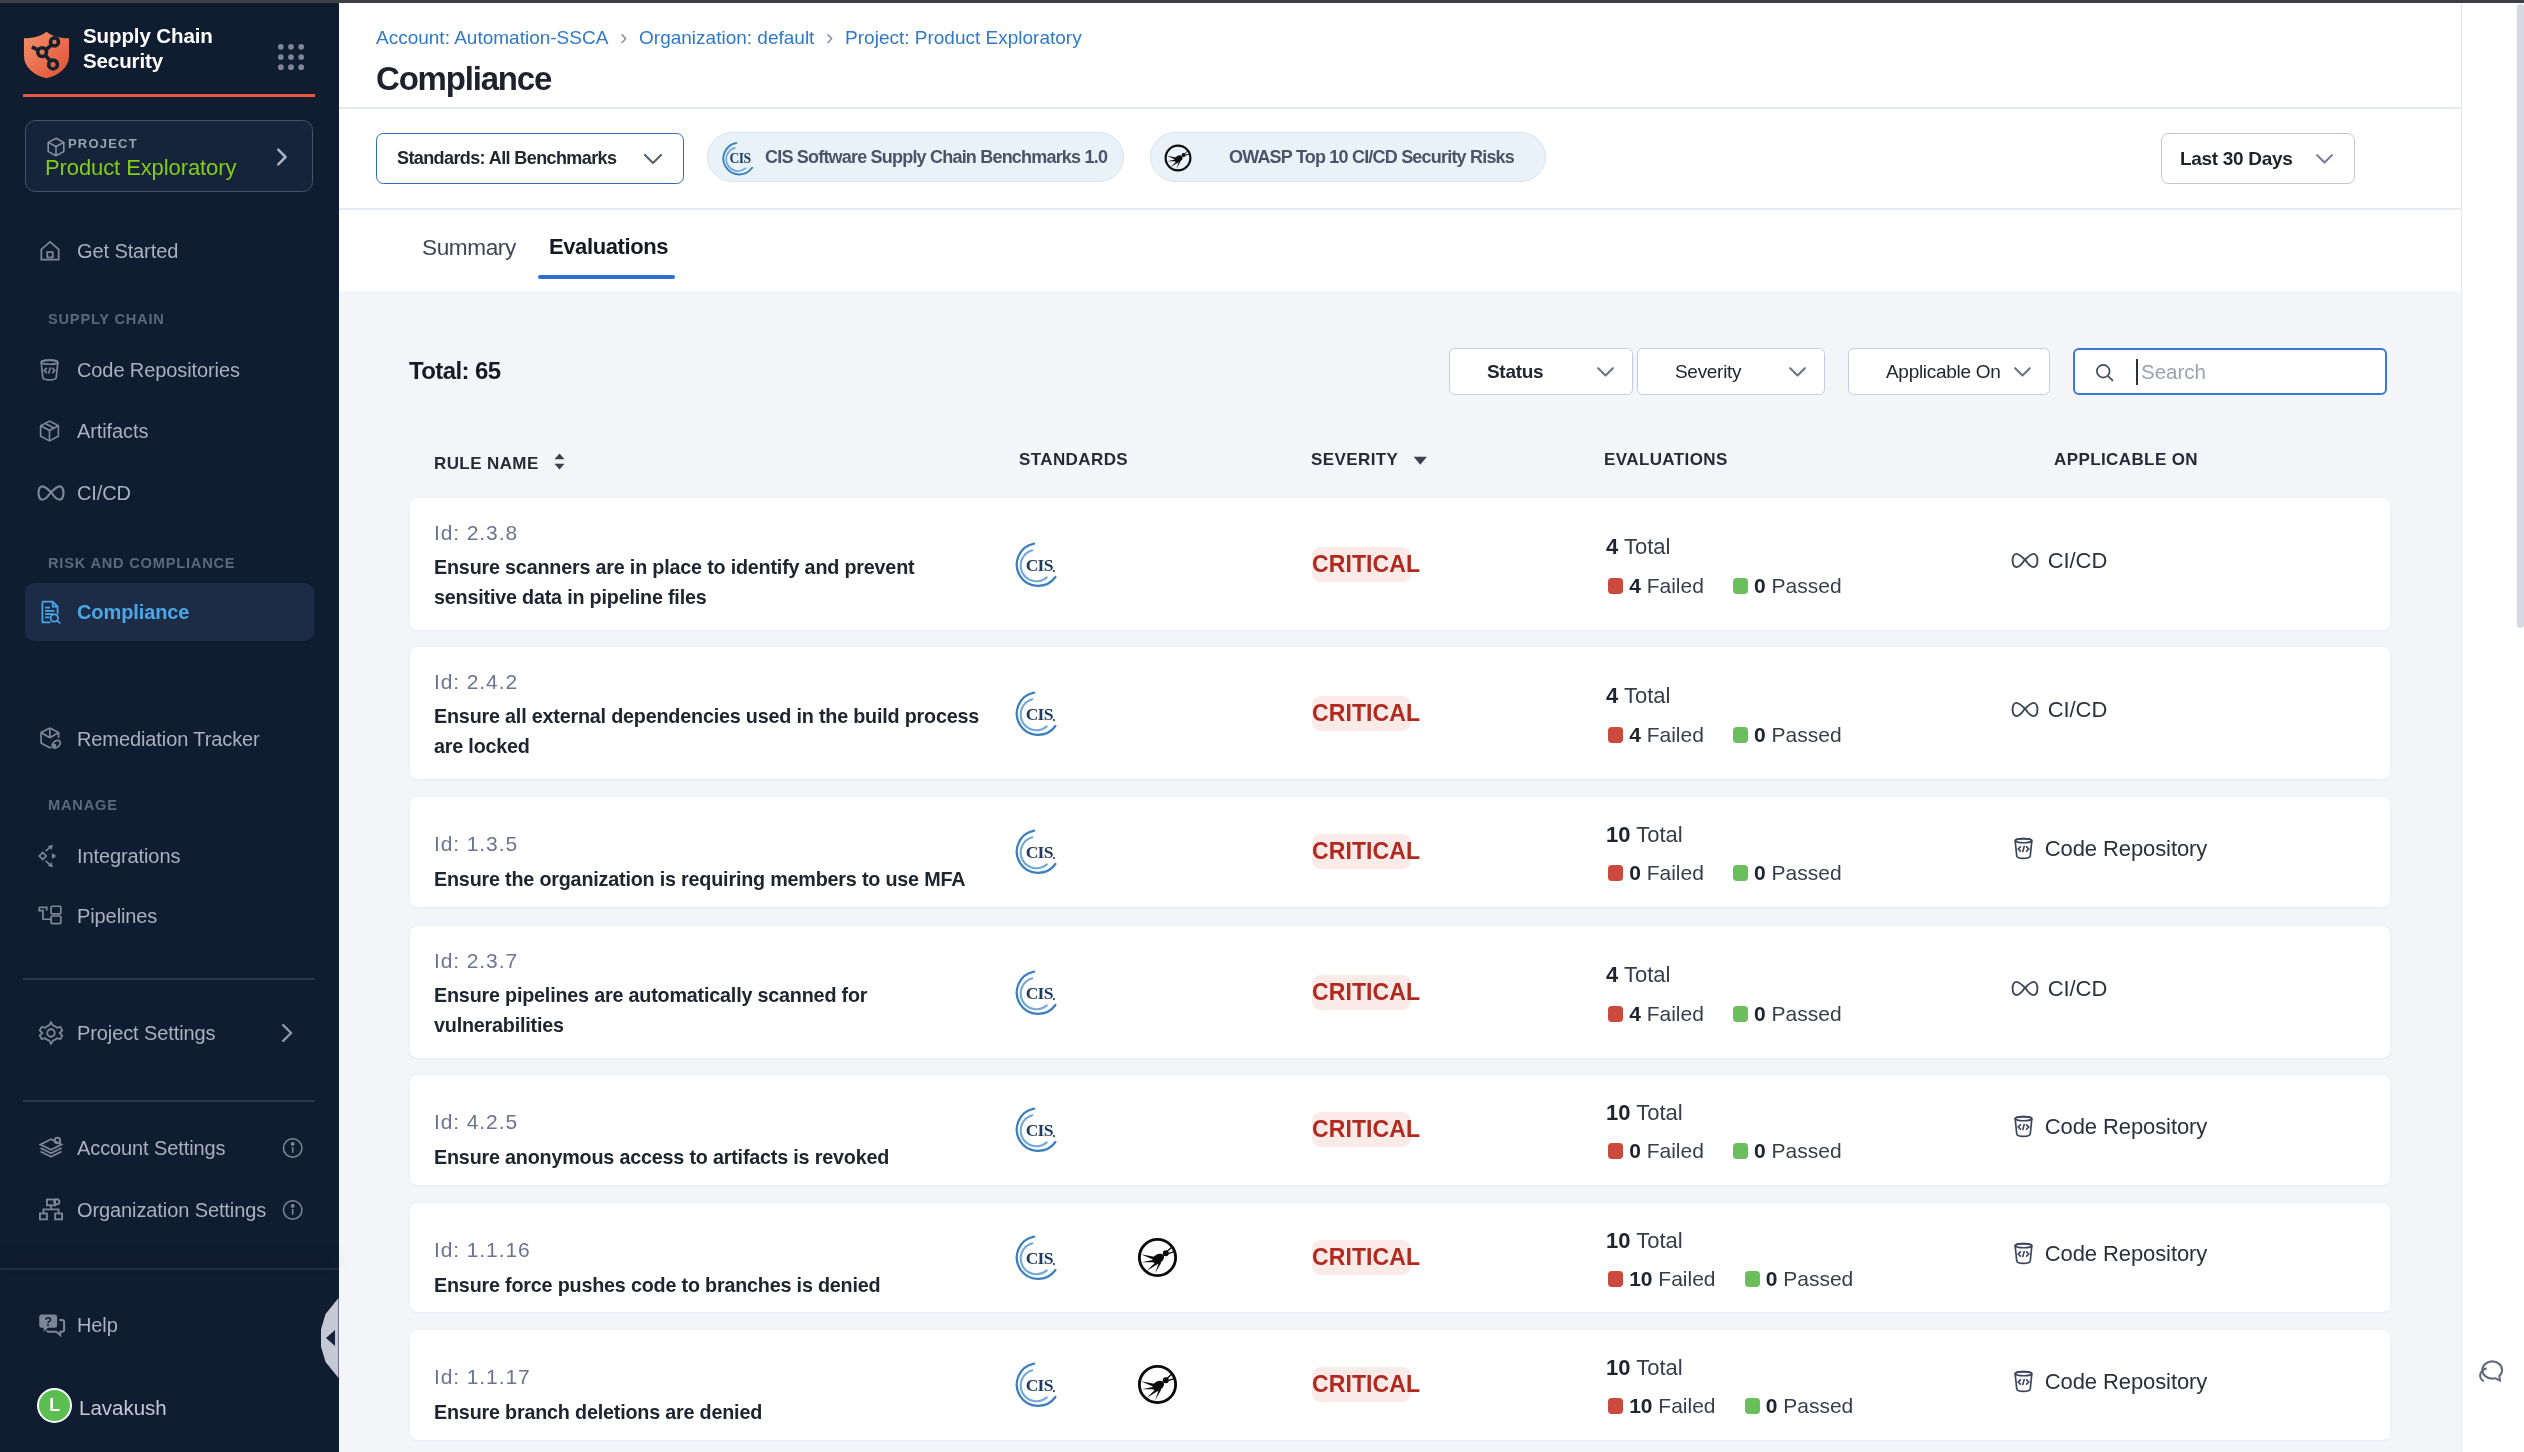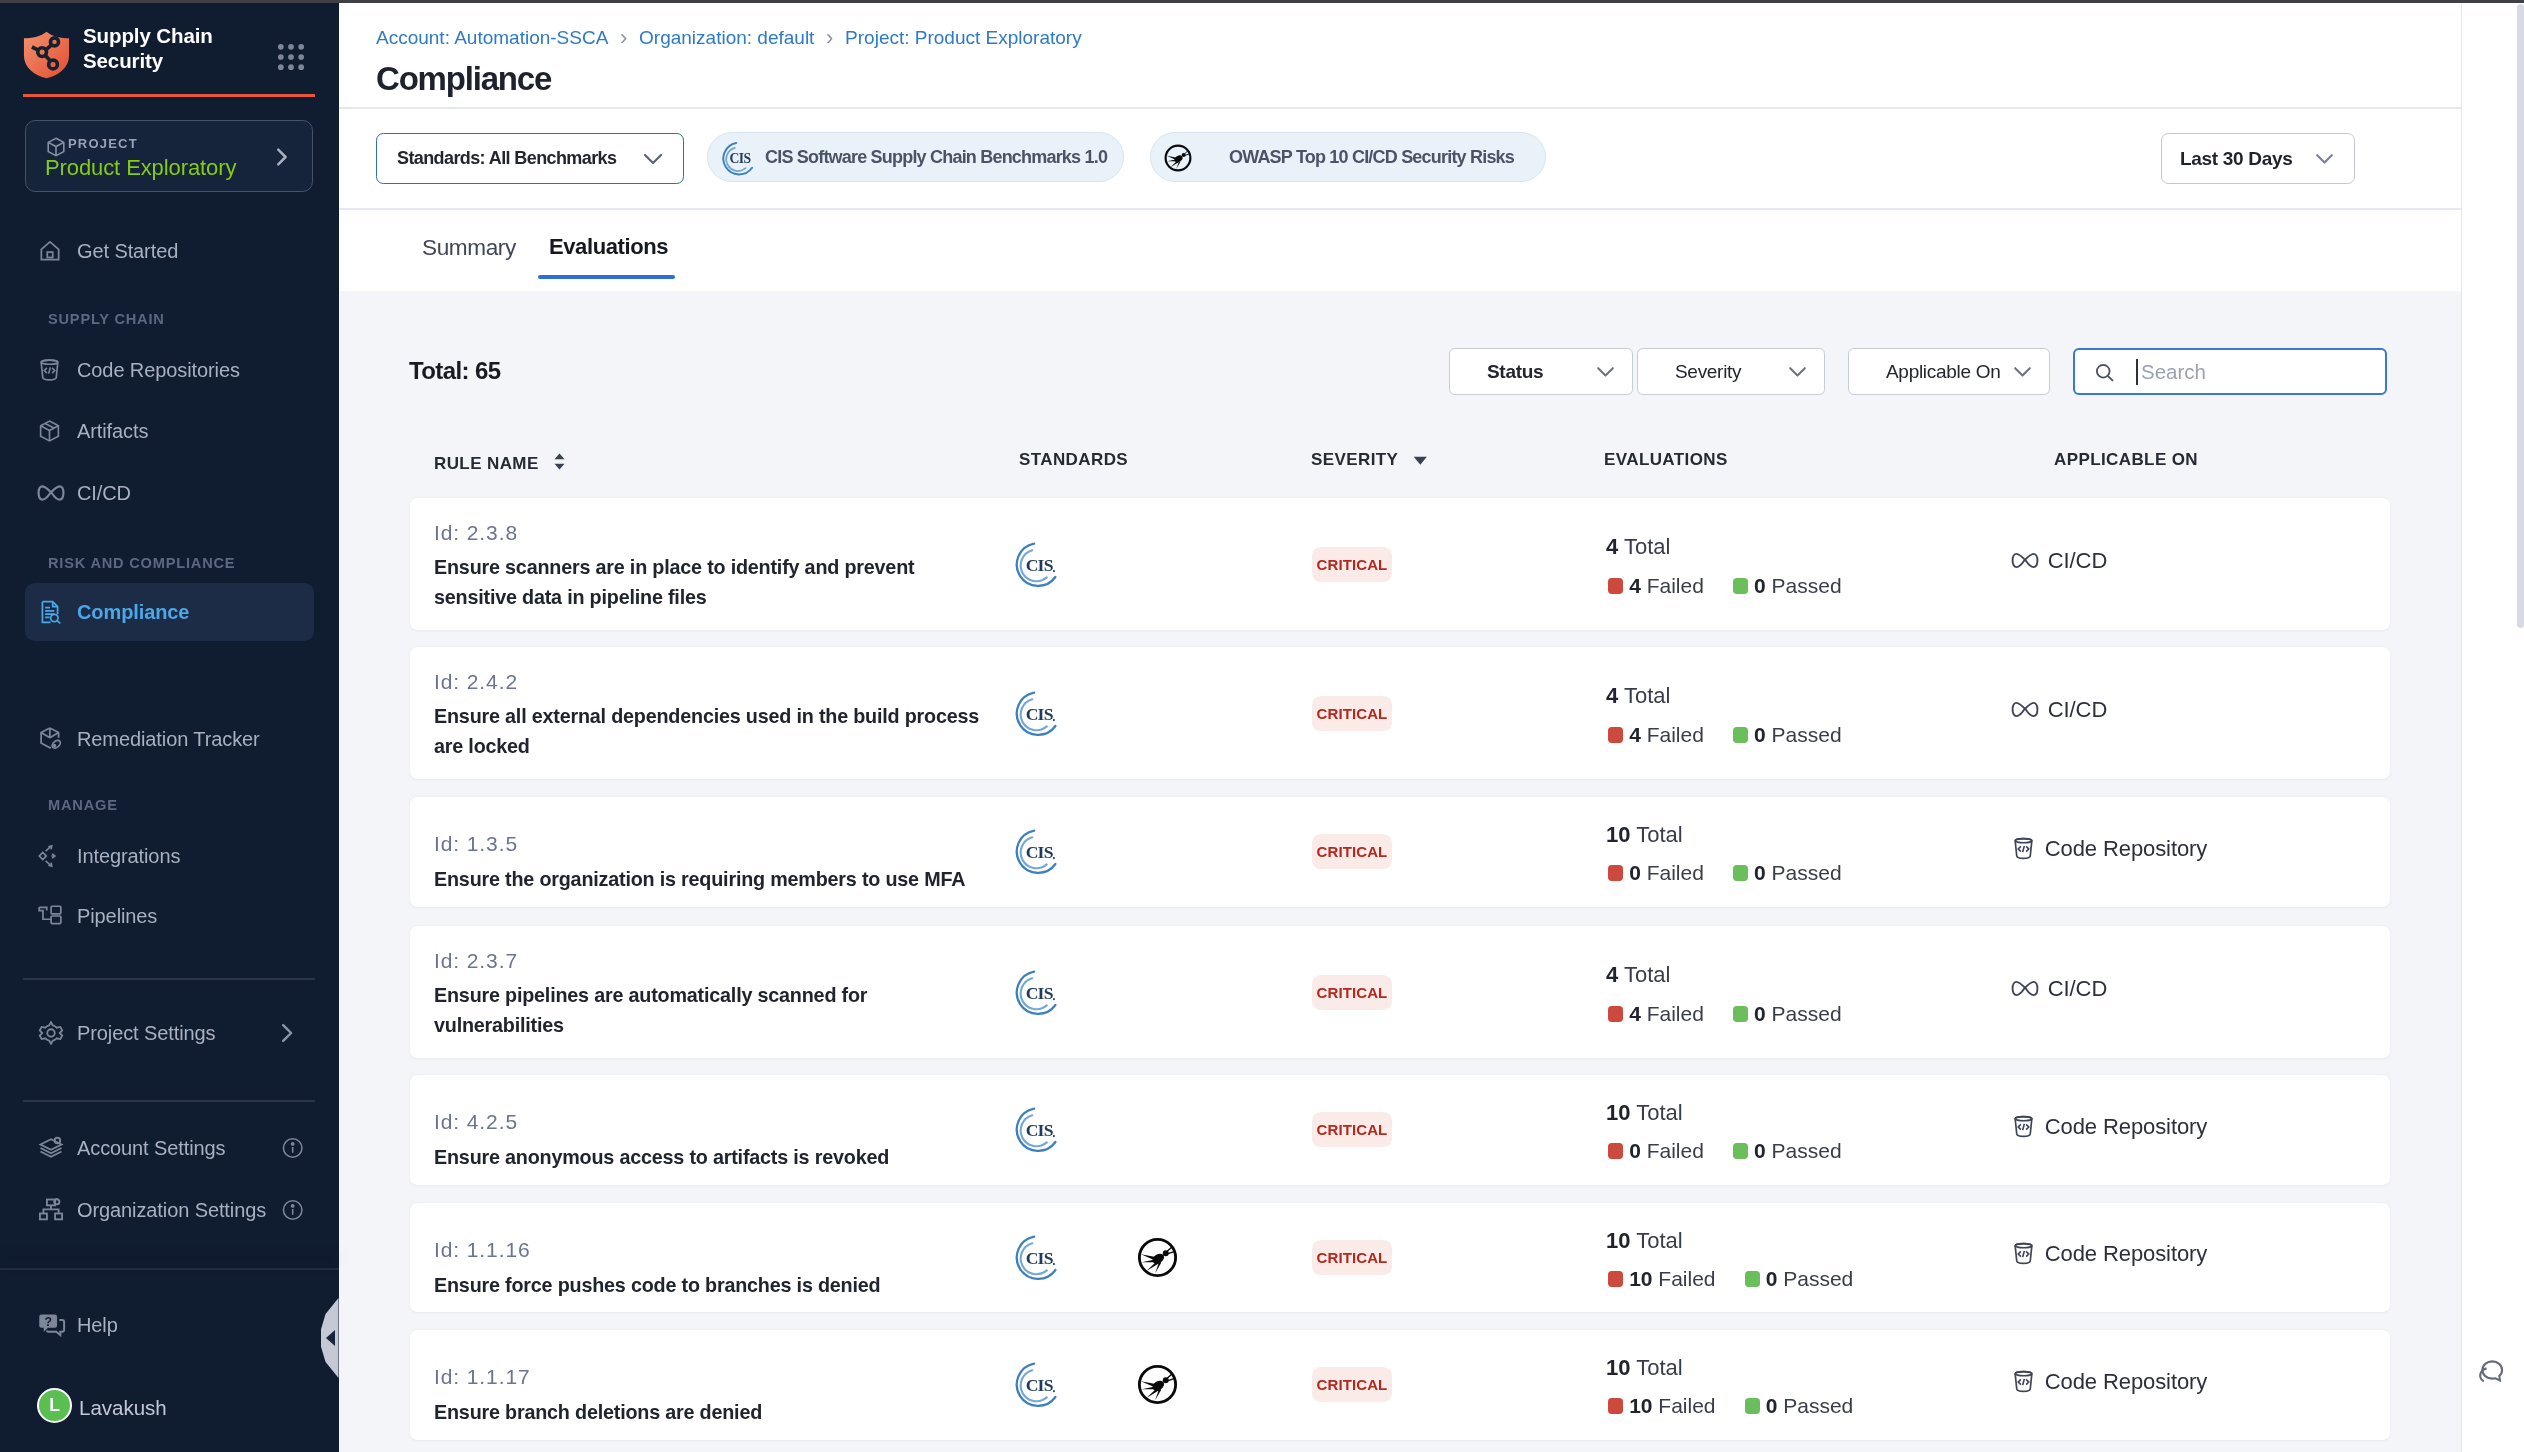--- a/index.html
+++ b/index.html
@@ -63,21 +63,21 @@
 #searchbox .ph { position:absolute; left:66px; top:10.2px; font-size:20.5px; color:#9aa2b2; }
 #searchbox .caret { position:absolute; left:61px; top:8.8px; width:1.5px; height:26px; background:#2c3038; }
 
 .colhead { position:absolute; top:450px; font-size:17px; font-weight:bold; color:#262a33; letter-spacing:0.4px; white-space:nowrap; }
 
 .card { position:absolute; left:71px; width:1980px; background:#ffffff; border-radius:7.3px; box-shadow:0 0.7px 2.9px rgba(40,50,70,0.06); }
 .rid { position:absolute; left:24px; font-size:21px; color:#6b7490; letter-spacing:0.9px; }
 .rtitle { position:absolute; left:24px; font-size:20.5px; font-weight:bold; color:#20242e; letter-spacing:-0.2px; line-height:30px; transform:scaleX(0.963); transform-origin:0 50%; white-space:nowrap; }
 .cis { position:absolute; left:605px; }
 .owasp { position:absolute; left:727px; }
-.badge { position:absolute; left:902px; width:80px; height:35px; background:#faeae8; border-radius:8.8px; color:#b02a20; font-size:15px; font-weight:bold; letter-spacing:0.1px; text-align:center; line-height:35px; }
+.badge { position:absolute; left:902px; width:99px; height:35px; background:#faeae8; border-radius:8.8px; color:#b02a20; font-size:23px; font-weight:bold; letter-spacing:0.1px; text-align:center; line-height:35px; }
 .eval1 { position:absolute; left:1196px; font-size:22px; color:#383d49; white-space:nowrap; }
 .eval1 b, .eval2 b { color:#20242e; font-weight:bold; }
 .eval2 { position:absolute; left:1198px; font-size:21px; color:#383d49; white-space:nowrap; }
 .sq { display:inline-block; width:15.3px; height:15.3px; border-radius:3.7px; position:relative; top:0.7px; }
 .sqr { background:#cc4a3d; }
 .sqg { background:#6abf5c; margin-left:29px; }
 .appl { position:absolute; left:1601px; white-space:nowrap; font-size:22px; color:#2b303c; letter-spacing:-0.1px; }
 .appl svg { vertical-align:middle; margin-right:8.8px; position:relative; top:-1.5px; }
 
 

